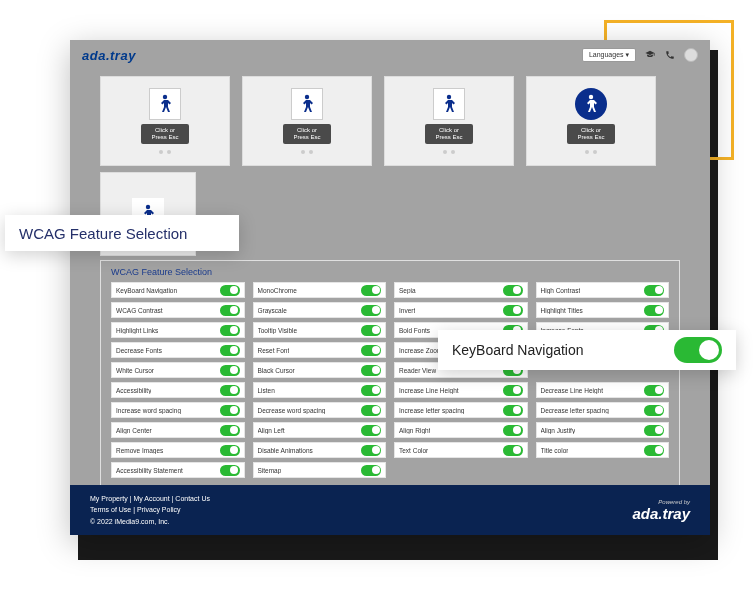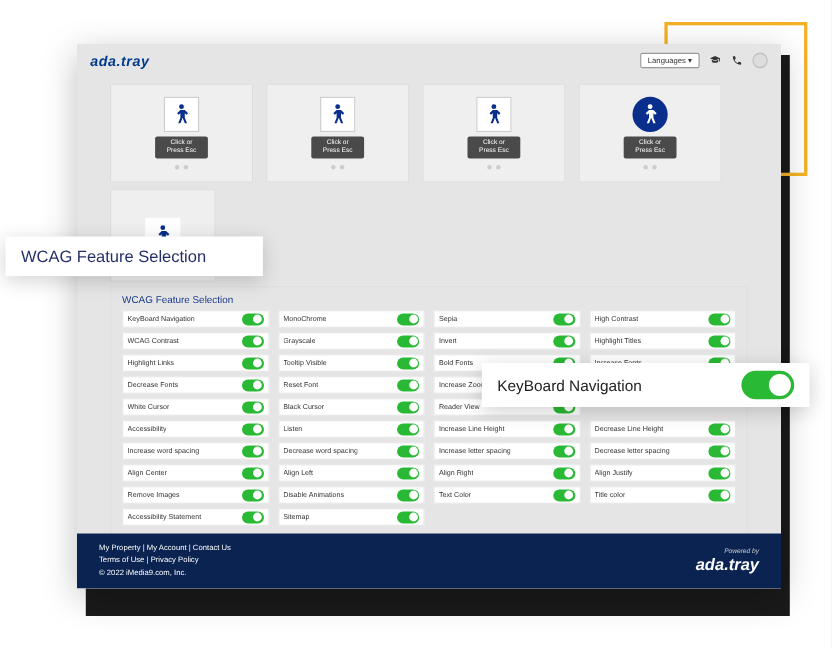--- a/index.html
+++ b/index.html
@@ -25,21 +25,21 @@
     width: 640px; height: 510px;
     background: #1a1a1a;
     z-index: 0;
   }
   .app-window {
     position: absolute;
     top: 40px;
     left: 70px;
     width: 640px;
     height: 495px;
-    background: #e5e5e5;
+    background: #a3a3a3;
     box-shadow: 0 8px 30px rgba(0,0,0,0.25);
     overflow: hidden;
     z-index: 2;
   }
   .topbar {
     height: 30px;
     display: flex;
     align-items: center;
     justify-content: space-between;
     padding: 0 12px;

